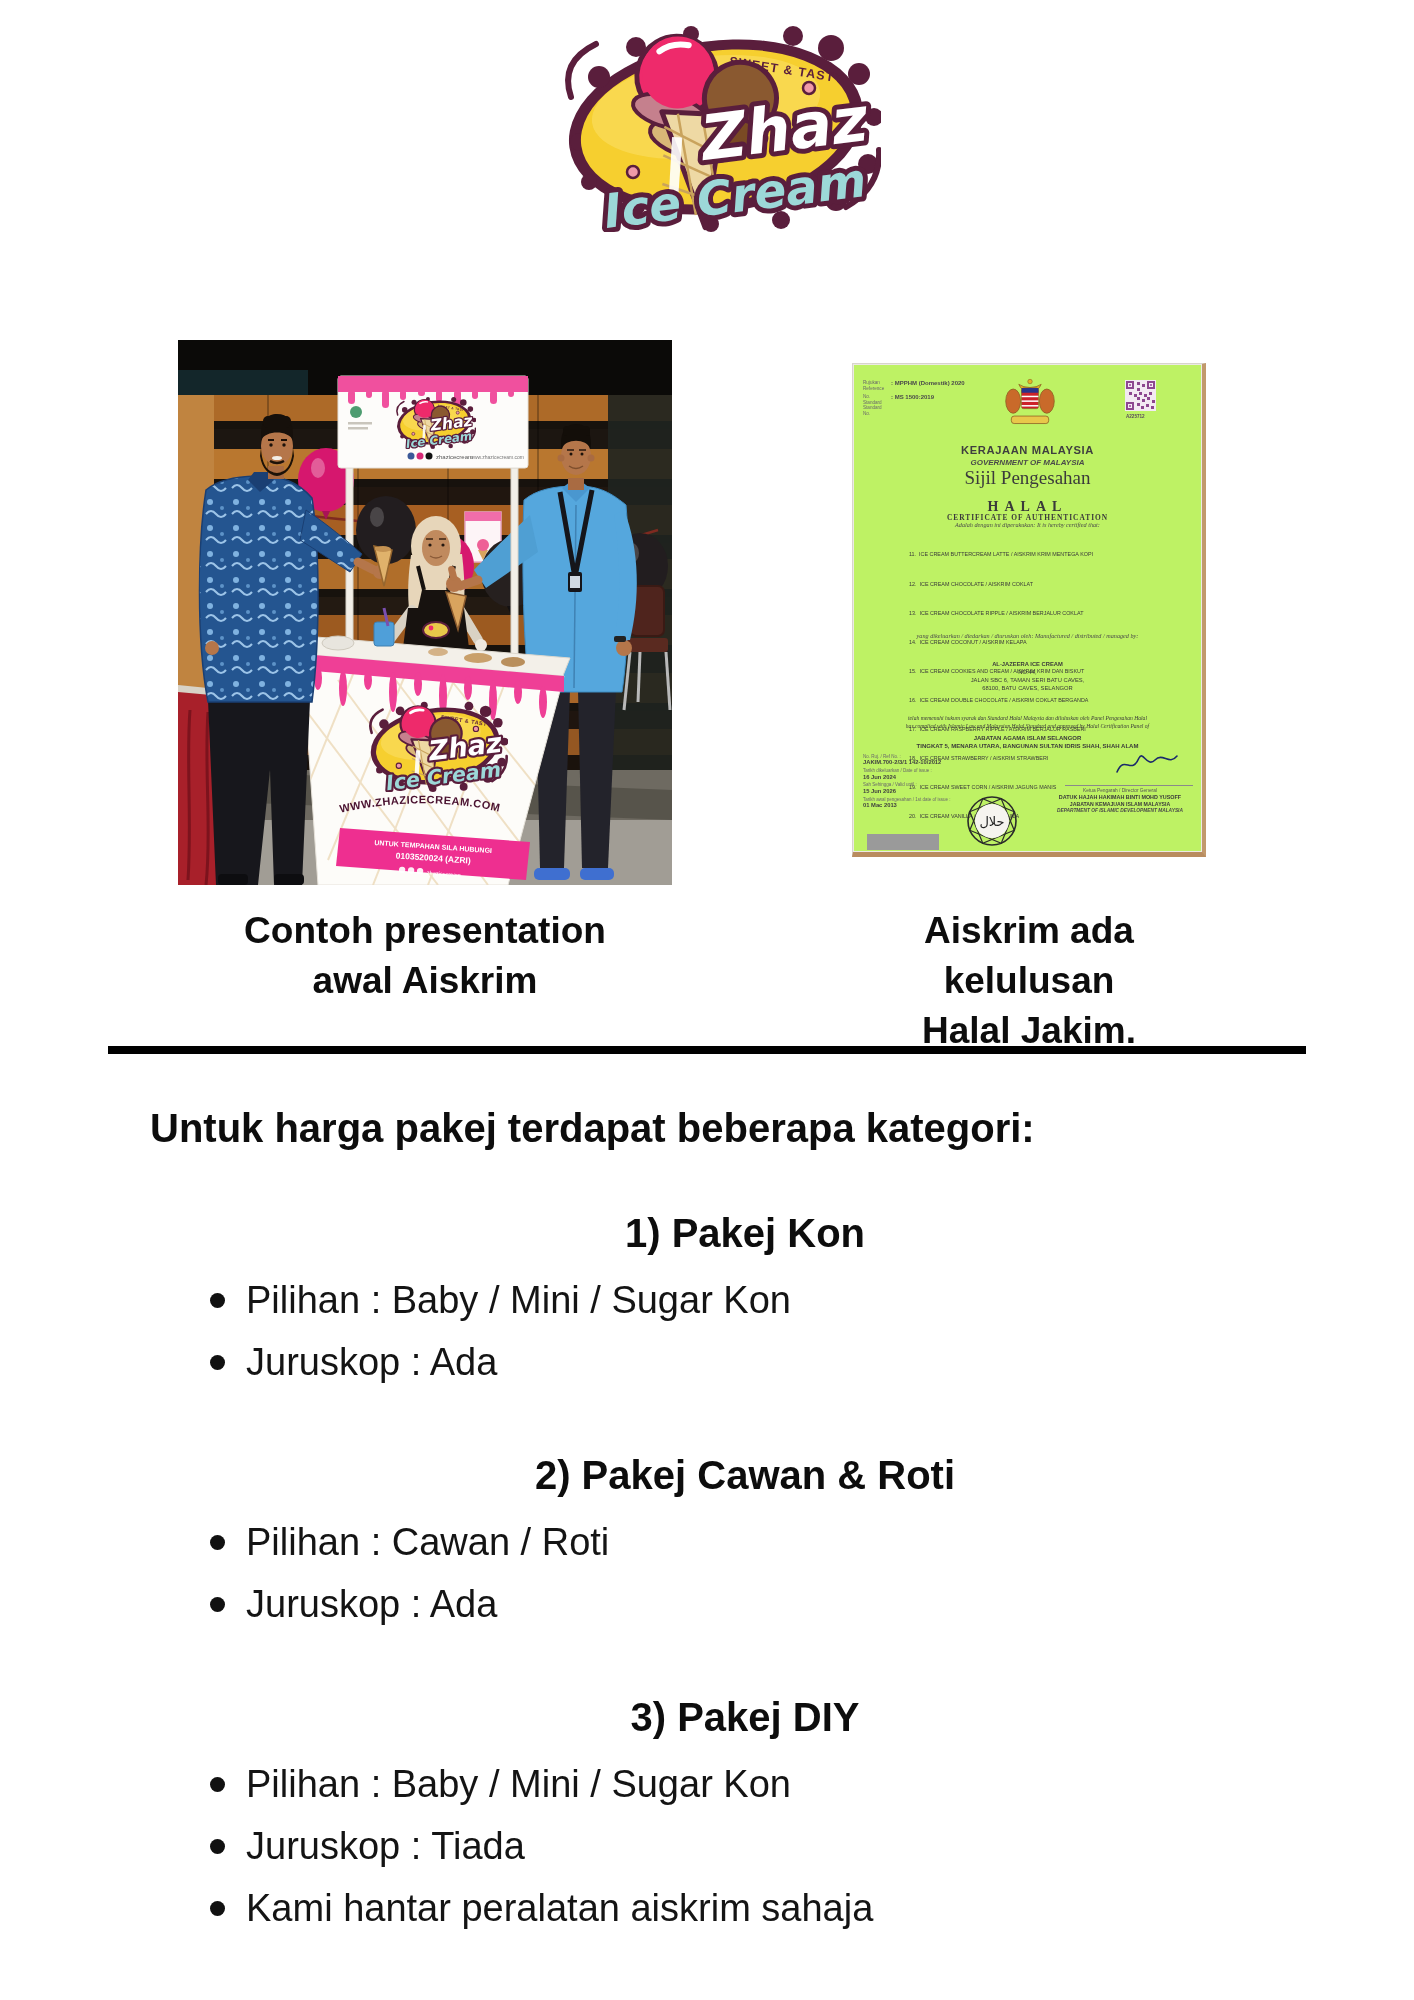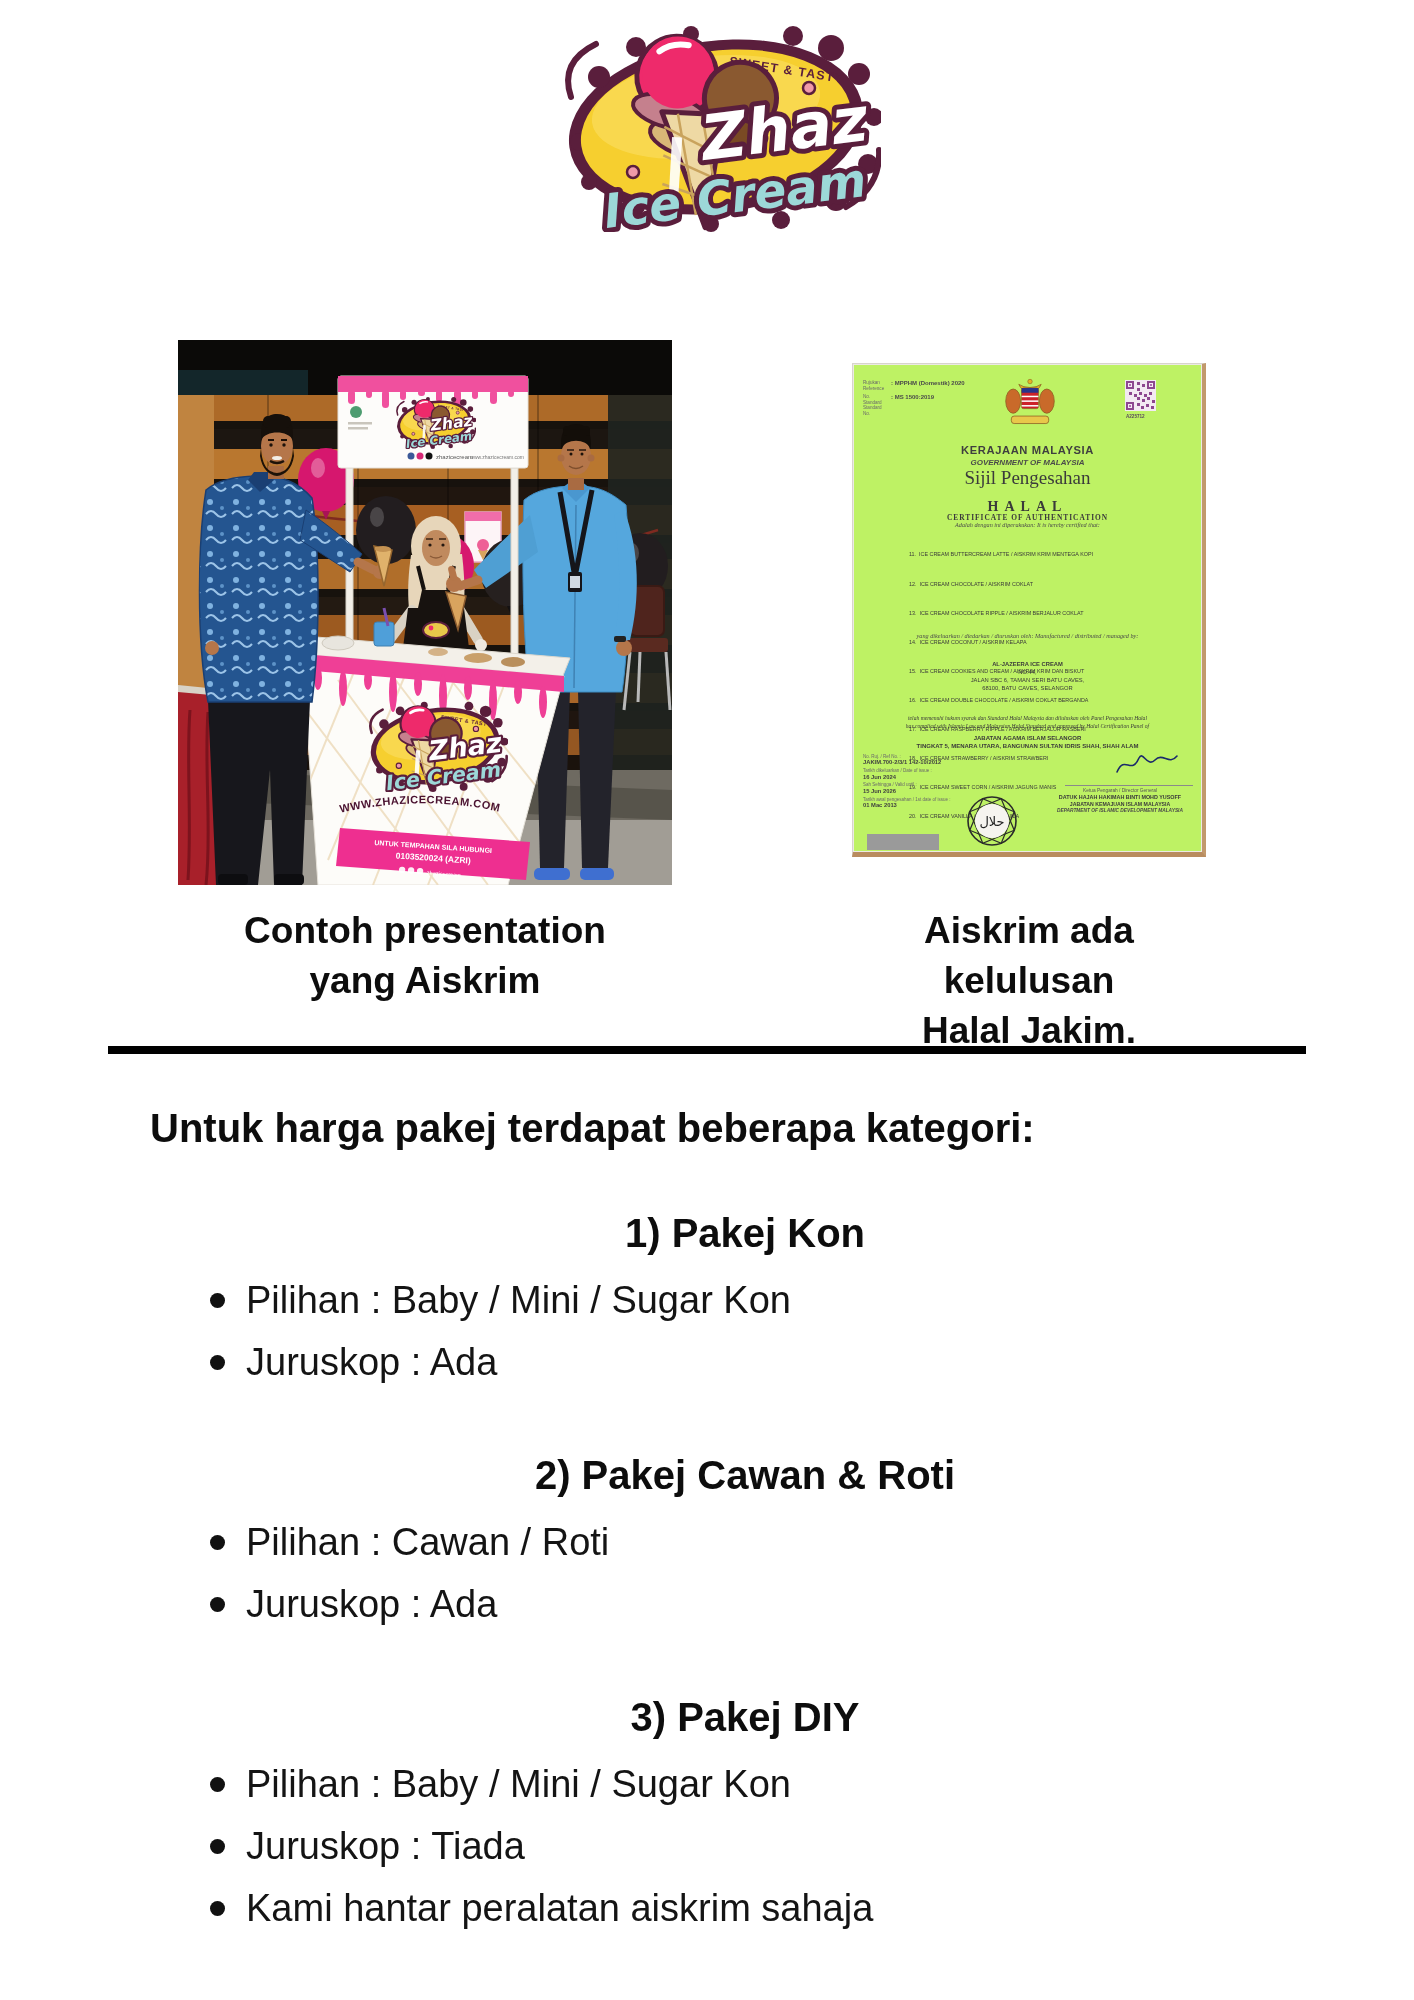--- a/index.html
+++ b/index.html
@@ -511,21 +511,21 @@
       <rect x="10" y="10" width="34" height="34" fill="none" stroke="#2b2b2b" stroke-width="1.2" transform="rotate(22.5 27 27)"></rect>
       <rect x="10" y="10" width="34" height="34" fill="none" stroke="#2b2b2b" stroke-width="1.2" transform="rotate(67.5 27 27)"></rect>
       <circle cx="27" cy="27" r="17" fill="#f6f4ef"></circle>
       <text x="27" y="32" text-anchor="middle" font-family="DejaVu Sans, sans-serif" font-size="13" fill="#222">حلال</text>
     </svg>
     <div class="c-redact"></div>
   </figure>
 
   <div class="caption left">
     <div>Contoh presentation</div>
-    <div>yang Aiskrim</div>
+    <div>awal Aiskrim</div>
   </div>
   <div class="caption right">
     <div>Aiskrim ada kelulusan</div>
     <div>Halal Jakim.</div>
   </div>
 
   <div class="divider"></div>
 
   <div class="content">
     <div class="heading">Untuk harga pakej terdapat beberapa kategori:</div>

